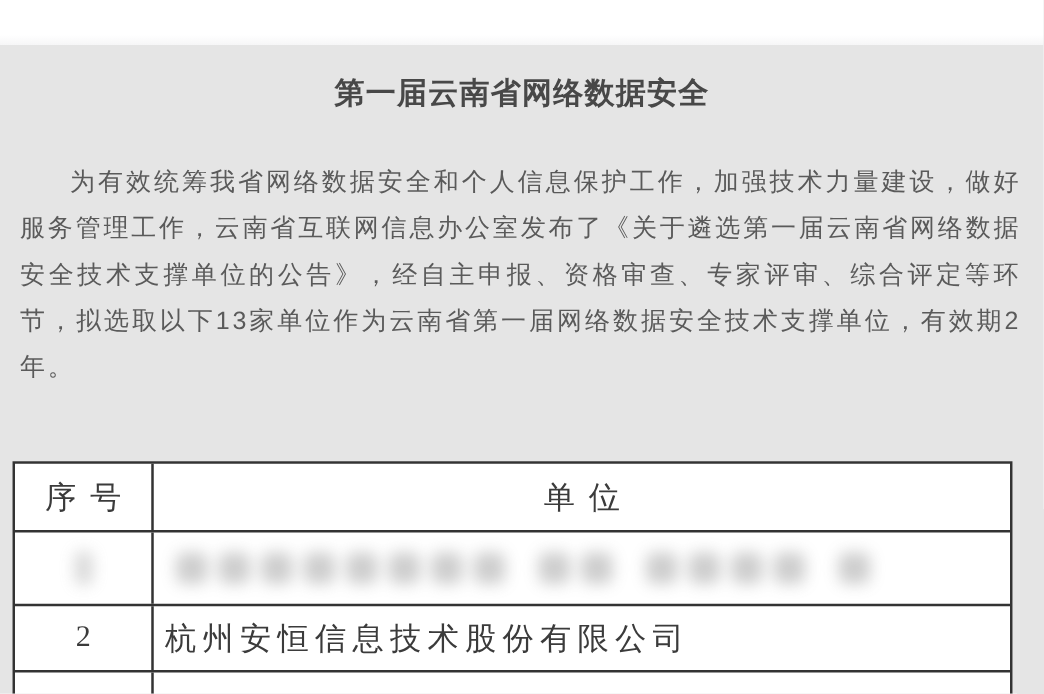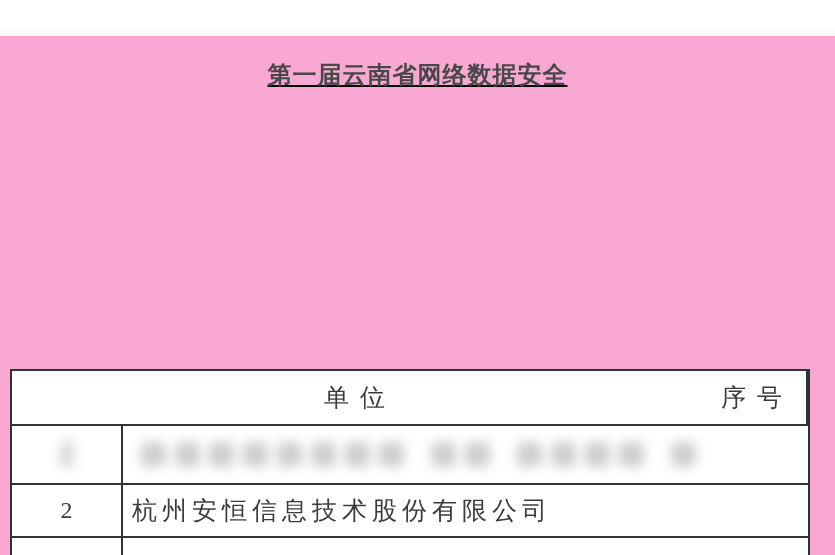--- a/index.html
+++ b/index.html
@@ -3,24 +3,23 @@
 <meta charset="utf-8">
 <style>
   html, body {
     margin: 0;
     padding: 0;
   }
   .page {
     position: relative;
     width: 835px;
     height: 555px;
-    background: #f9a8d4;
+    background: #e5e5e5;
     overflow: hidden;
     font-family: "Liberation Sans", sans-serif;
-    text-decoration: underline;
   }
   .top-strip {
     height: 28px;
     background: #ffffff;
   }
   .top-fade {
     height: 8px;
     background: linear-gradient(#ffffff, #f6f6f7);
   }
   .title {
@@ -123,28 +122,29 @@
 <body>
 
 <div class="page">
   <div class="top-strip"></div>
   <div class="top-fade"></div>
 
   <h1 class="title">
     <span class="title-line">第一届云南省网络数据安全</span>
   </h1>
 
+  <p class="para">为有效统筹我省网络数据安全和个人信息保护工作，加强技术力量建设，做好服务管理工作，云南省互联网信息办公室发布了《关于遴选第一届云南省网络数据安全技术支撑单位的公告》，经自主申报、资格审查、专家评审、综合评定等环节，拟选取以下13家单位作为云南省第一届网络数据安全技术支撑单位，有效期2年。</p>
 
   <div class="units-table">
     <div class="trow thead">
+      <div class="cell c1">
+        <span>序号</span>
+      </div>
       <div class="cell c2 center">
         <span>单位</span>
-      </div>
-      <div class="cell c1">
-        <span>序号</span>
       </div>
     </div>
 
     <div class="trow row-redacted">
       <div class="cell c1">
         <span class="blob-num"></span>
       </div>
       <div class="cell c2 left">
         <span class="blur-line">
             <i class="b"></i>

